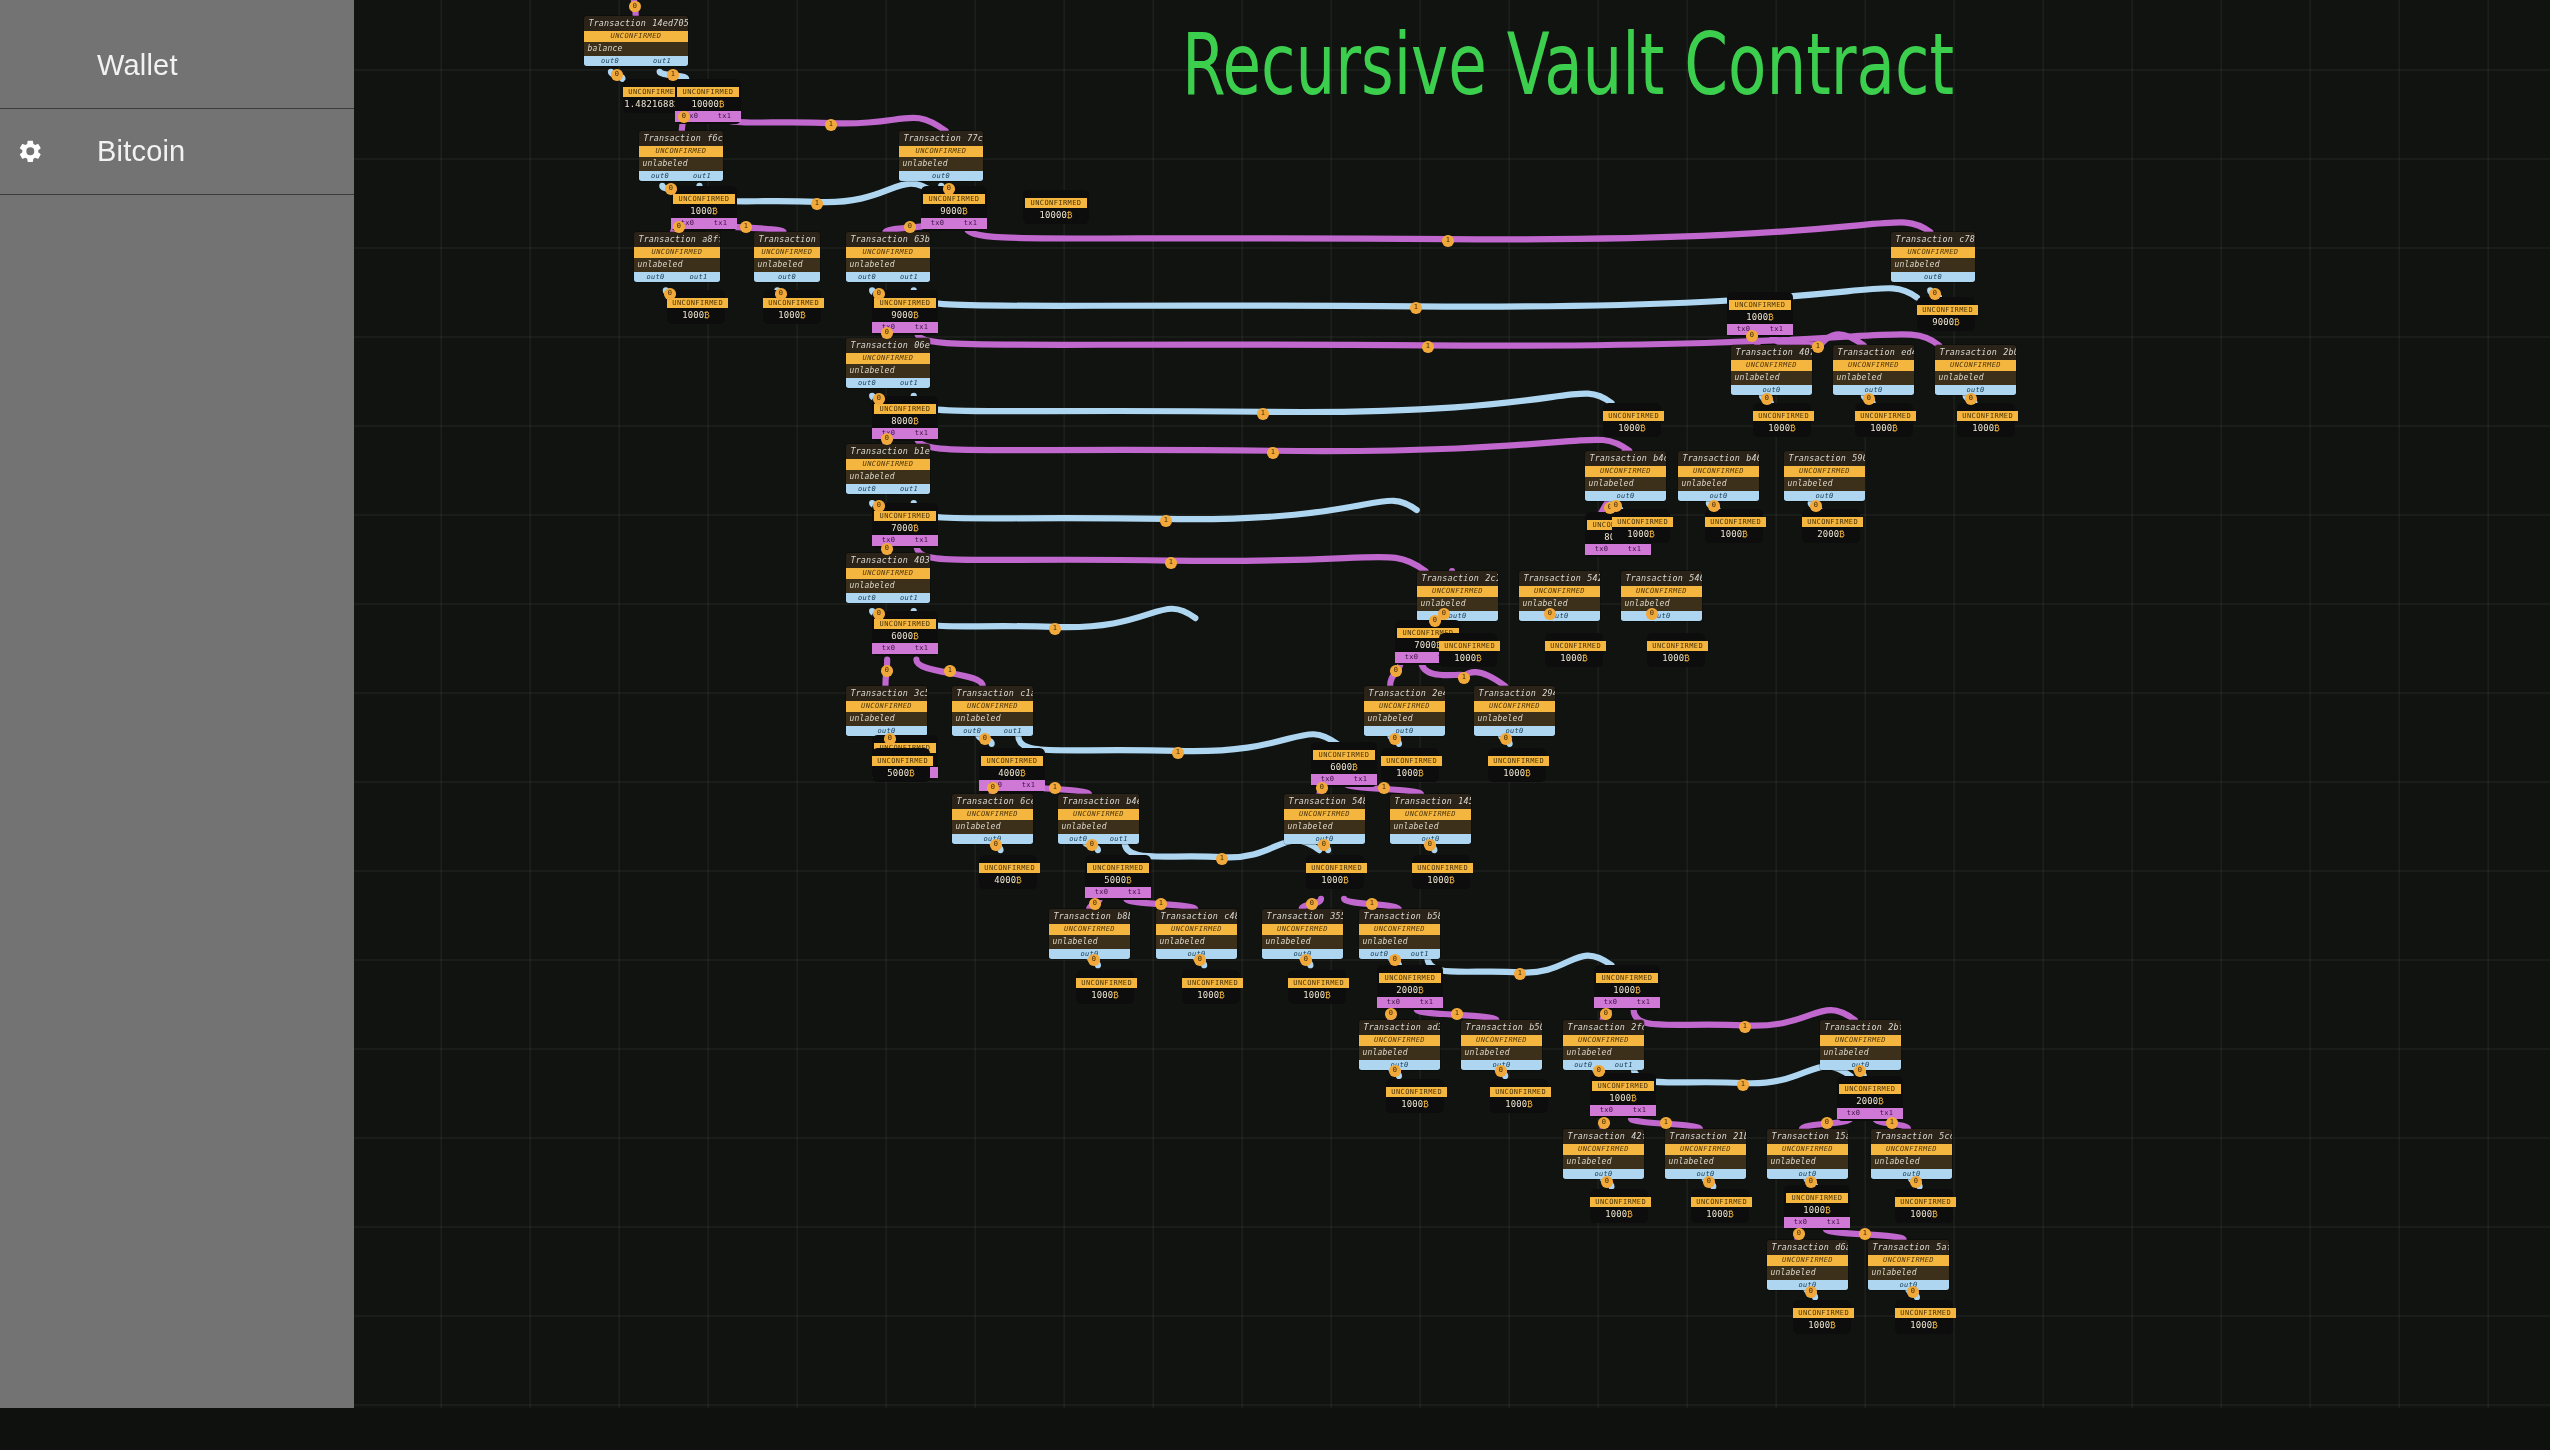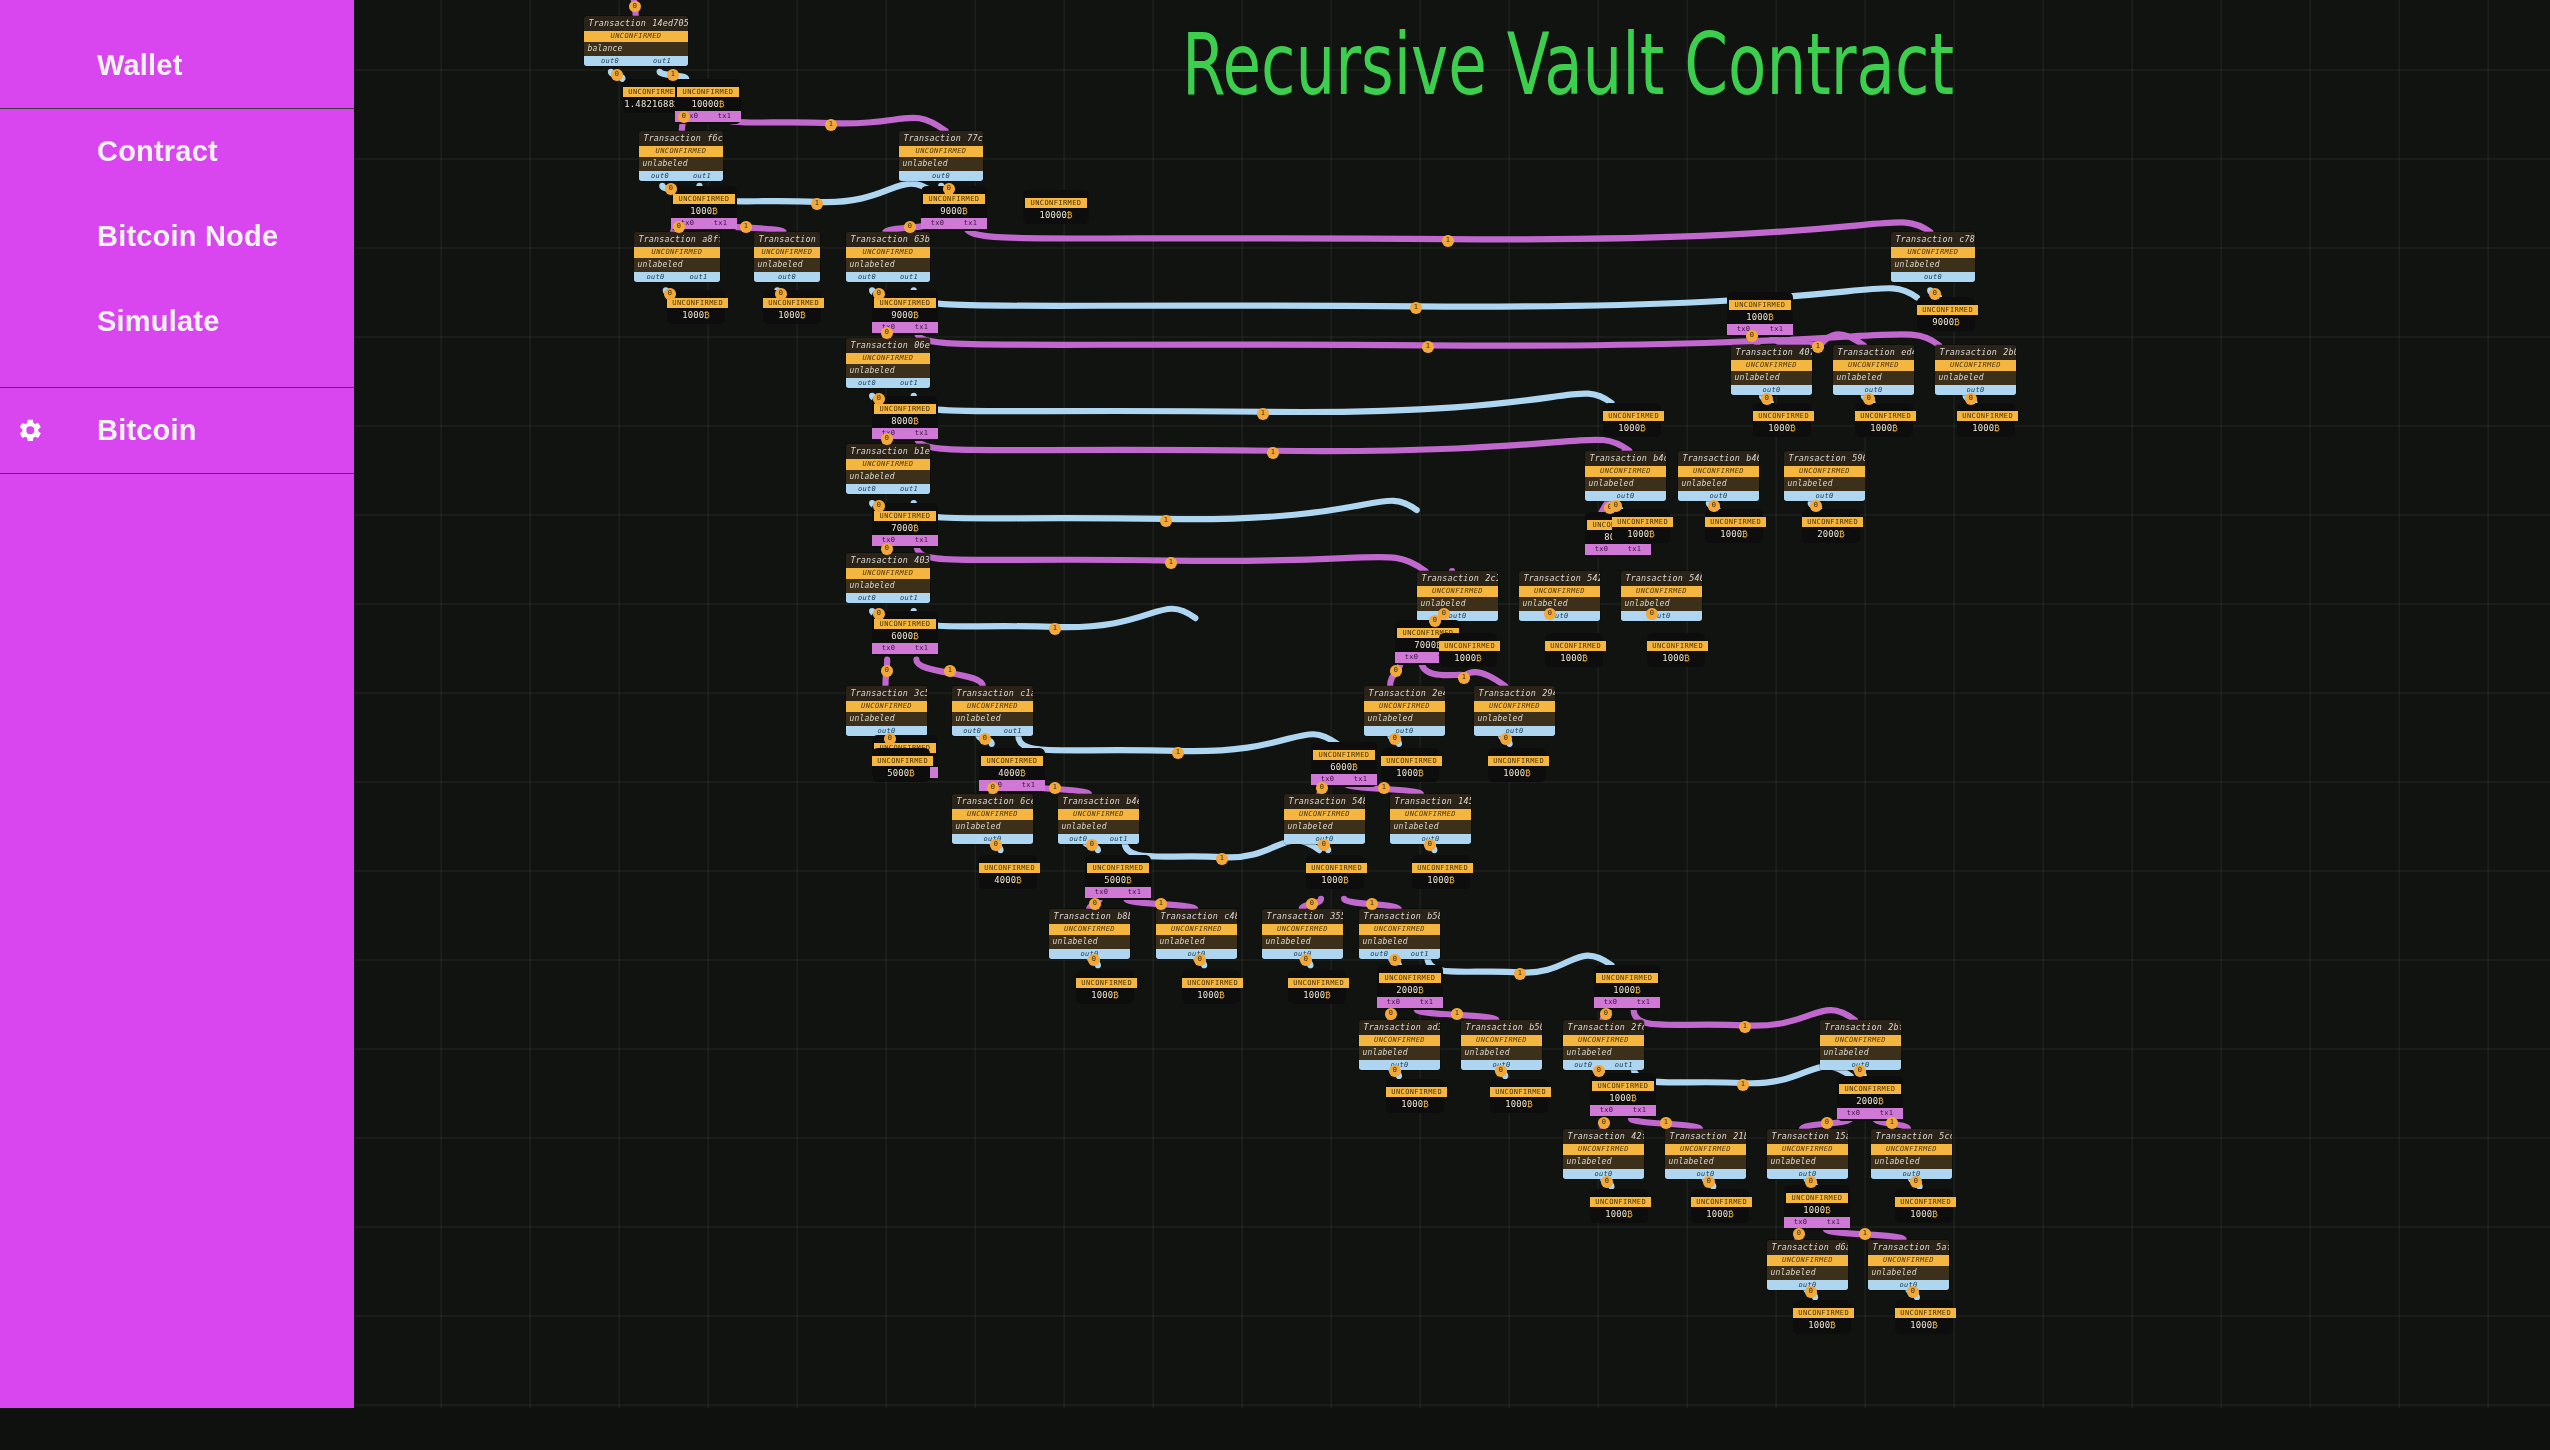--- a/index.html
+++ b/index.html
@@ -20,21 +20,21 @@
       linear-gradient(to bottom, rgba(200,205,200,.10) 1.3px, transparent 1.3px);
     background-size:89px 89px;
     background-position:-4.4px -19.5px;
     overflow:hidden;
   }
   #edge-layer{ position:absolute; left:0; top:0; width:2550px; height:1408px; }
 
   
   #sidebar{
     position:absolute; left:0; top:0; width:354px; height:1408px;
-    background:#d946ef; z-index:40;font-weight:bold;
+    background:#737373; z-index:40;
   }
   .sb-group{ border-bottom:1.3px solid #3a3c3a; }
   .sb-item{
     position:relative; display:flex; align-items:center;
     height:85px; padding-left:97px; color:#f2f2f2;
     font-size:29px; letter-spacing:0.2px; cursor:pointer;
   }
   .sb-item .sb-ico{
     position:absolute; left:7px; top:50%; transform:translateY(-50%);
     width:46px; height:46px; display:flex; align-items:center; justify-content:center;
@@ -1053,32 +1053,20 @@
 
   <nav id="sidebar">
       <div class="sb-group">
         <div class="sb-spacer"></div>
         <div class="sb-item">
           <span>Wallet</span>
         </div>
       </div>
       <div class="sb-group">
         <div class="sb-item">
-          <span>Contract</span>
-        </div>
-        <div class="sb-item">
-          <span>Bitcoin Node</span>
-        </div>
-        <div class="sb-item">
-          <span>Simulate</span>
-        </div>
-        <div class="sb-spacer"></div>
-      </div>
-      <div class="sb-group">
-        <div class="sb-item">
           <span class="sb-ico">
             <svg viewBox="0 0 24 24" width="26.6" height="26.6" fill="#ffffff">
               <path d="M19.14 12.94a7.07 7.07 0 0 0 .06-.94 7.07 7.07 0 0 0-.06-.94l2.03-1.58a.5.5 0 0 0 .12-.62l-1.92-3.32a.5.5 0 0 0-.6-.22l-2.39.96a7.2 7.2 0 0 0-1.62-.94l-.36-2.54a.5.5 0 0 0-.5-.42h-3.84a.5.5 0 0 0-.5.42l-.36 2.54c-.59.24-1.13.56-1.62.94l-2.39-.96a.5.5 0 0 0-.6.22L2.67 8.86a.5.5 0 0 0 .12.62l2.03 1.58a7.3 7.3 0 0 0 0 1.88l-2.03 1.58a.5.5 0 0 0-.12.62l1.92 3.32c.12.22.38.3.6.22l2.39-.96c.5.38 1.03.7 1.62.94l.36 2.54a.5.5 0 0 0 .5.42h3.84a.5.5 0 0 0 .5-.42l.36-2.54c.59-.24 1.13-.56 1.62-.94l2.39.96c.22.08.48 0 .6-.22l1.92-3.32a.5.5 0 0 0-.12-.62l-2.03-1.58zM12 15.6A3.6 3.6 0 1 1 12 8.4a3.6 3.6 0 0 1 0 7.2z"></path>
             </svg>
           </span>
           <span>Bitcoin</span>
         </div>
       </div>
     </nav>
 

